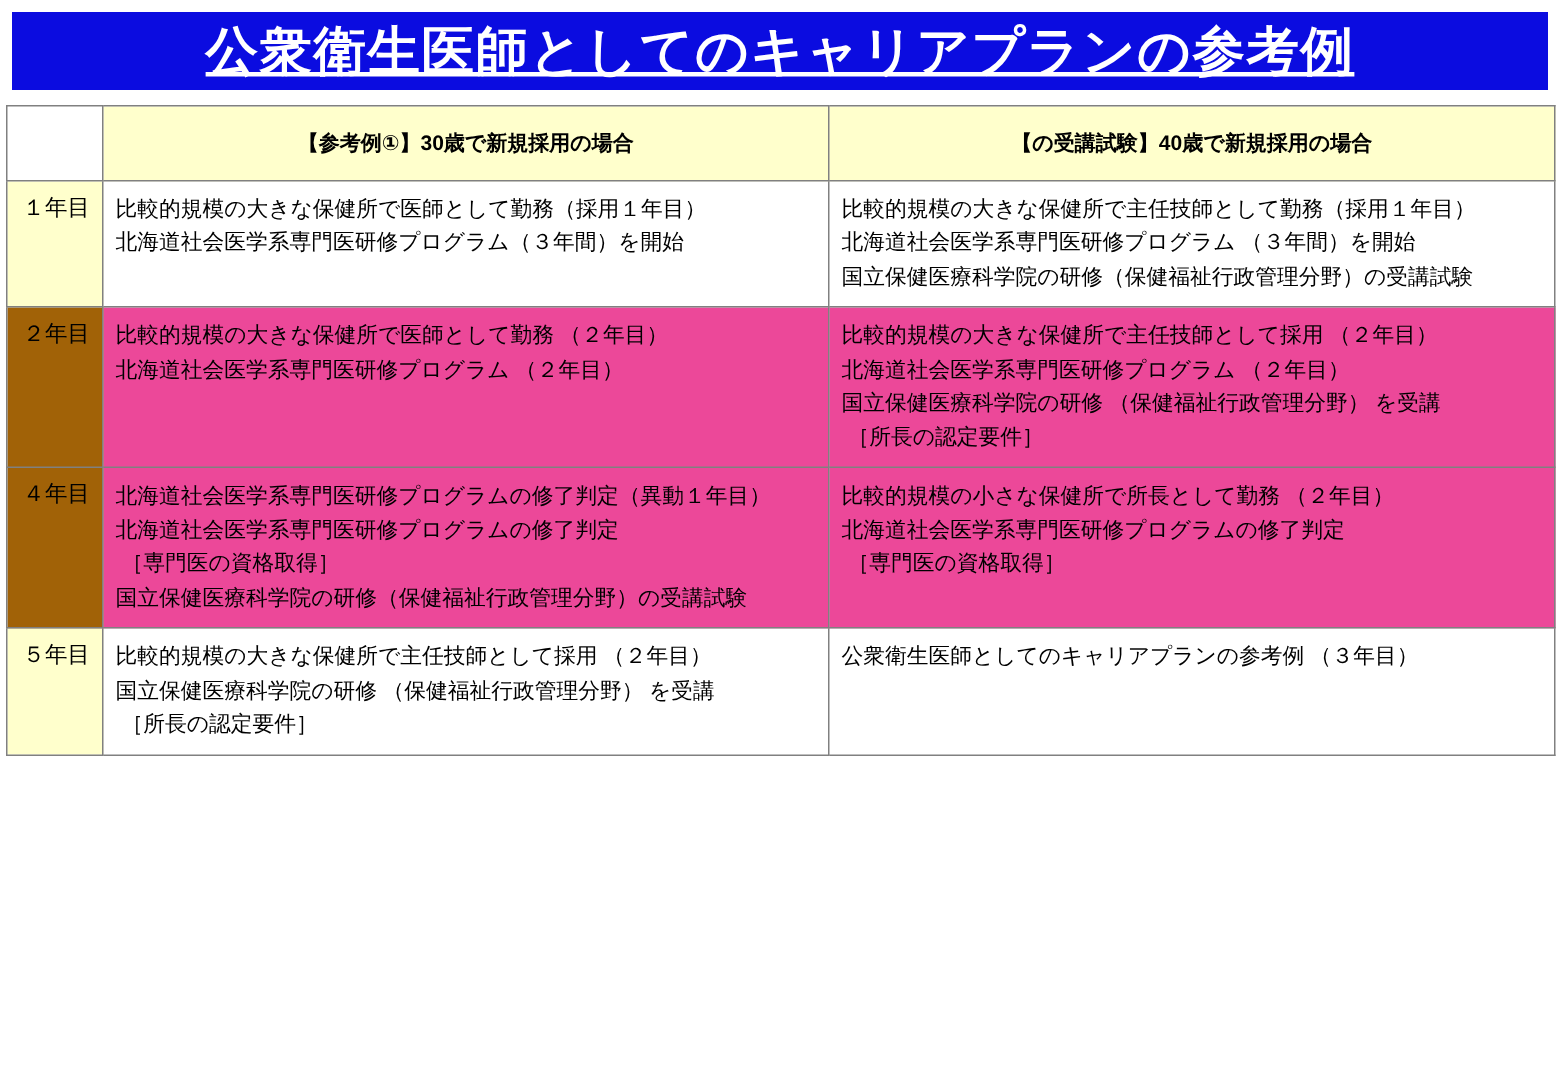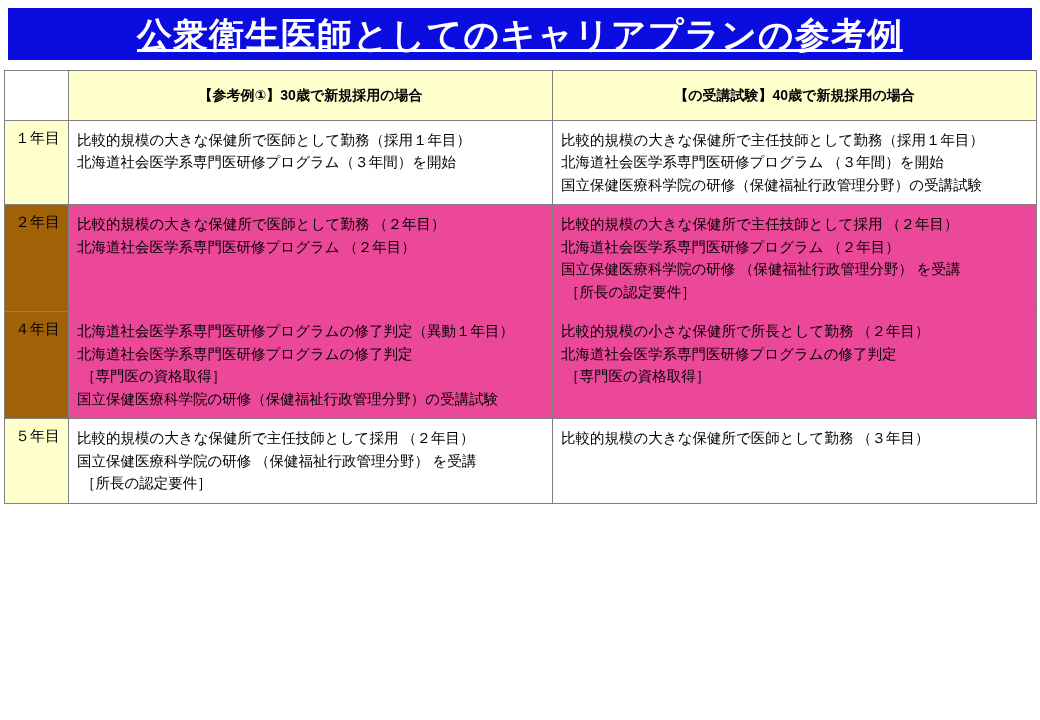--- a/index.html
+++ b/index.html
@@ -170,21 +170,21 @@
         </tr>
 
         <tr>
           <td class="year">５年目</td>
           <td class="cell">
             <div class="line">比較的規模の大きな保健所で主任技師として採用 （２年目）</div>
             <div class="line">国立保健医療科学院の研修 （保健福祉行政管理分野） を受講</div>
             <div class="line indent">［所長の認定要件］</div>
           </td>
           <td class="cell">
-            <div class="line">比較的規模の大きな保健所で医師として勤務 （３年目）</div>
+            <div class="line">公衆衛生医師としてのキャリアプランの参考例 （３年目）</div>
           </td>
         </tr>
 
       </tbody>
     </table>
   </div>
 
 </div>
 
 </body></html>

